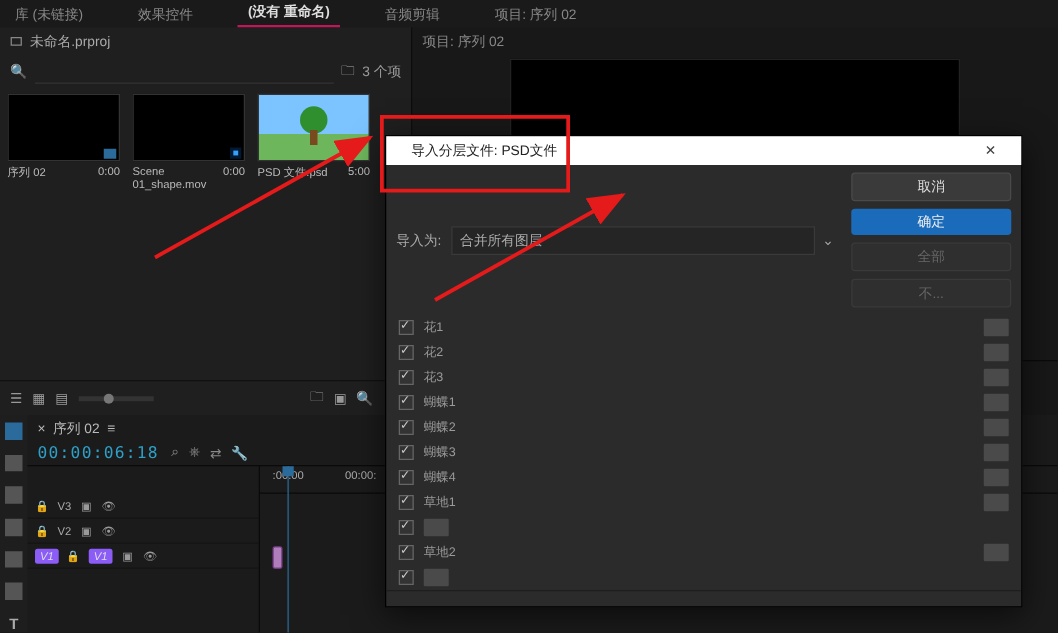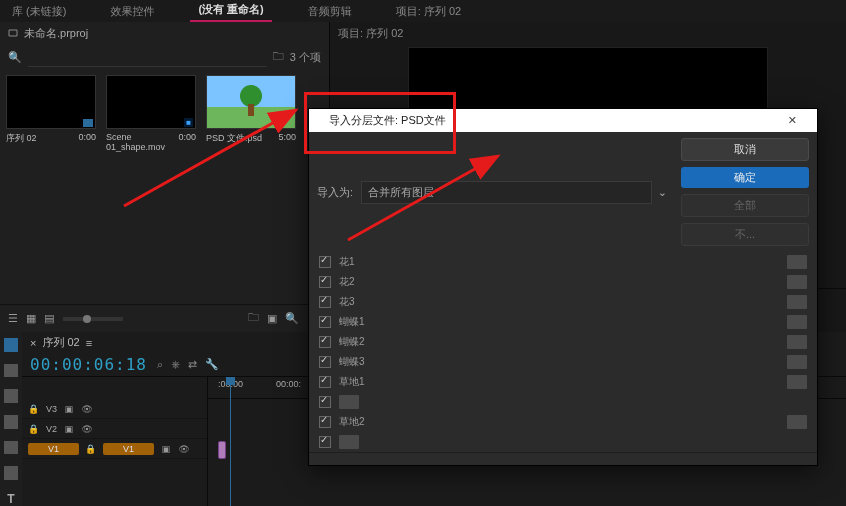--- a/index.html
+++ b/index.html
@@ -41,33 +41,33 @@
   
   .lower { display: flex; height: 174px; background: #1b1b1b; }
   .toolbar { width: 22px; background: #1e1e1e; display: flex; flex-direction: column; align-items: center; padding-top: 6px; gap: 12px; }
   .toolbar .tool { width: 14px; height: 14px; background: #555; cursor: pointer; }
   .toolbar .tool.sel { background: #2a6b9b; }
   .toolbar .tool.textT { background: transparent; color: #aaa; font-size: 12px; font-weight: bold; text-align: center; line-height: 14px; }
 
   .timeline-area { flex: 1; display: flex; flex-direction: column; }
   .tl-tab { padding: 3px 8px; color: #bbb; display: flex; align-items: center; gap: 6px; }
   .tl-header { display: flex; align-items: center; padding: 2px 8px; gap: 10px; border-bottom: 1px solid #0a0a0a; }
-  .timecode { color: #2ea0c8; font-size: 16px; font-family: monospace; letter-spacing: 1px; }
+  .timecode { color: #2ea0c8; font-size: 13px; font-family: monospace; letter-spacing: 1px; }
   .tl-icons { display: flex; gap: 8px; }
   .tl-icon { color: #888; cursor: pointer; }
   .ruler-row { display: flex; height: 22px; }
   .tl-left { width: 186px; border-right: 1px solid #0a0a0a; }
   .ruler { flex: 1; position: relative; border-bottom: 1px solid #0a0a0a; }
   .ruler .tick { position: absolute; top: 2px; font-size: 9px; color: #aaa; }
   .playhead { position: absolute; top: 0; bottom: -120px; width: 1px; background: #2a6b9b; }
   .playhead::before { content:''; position: absolute; top: 0; left: -4px; width: 9px; height: 8px; background: #2a6b9b; }
   .tracks { display: flex; flex: 1; }
   .track-headers { width: 186px; border-right: 1px solid #0a0a0a; }
   .track-row { height: 20px; display: flex; align-items: center; gap: 6px; padding: 0 6px; border-bottom: 1px solid #141414; font-size: 9px; }
-  .track-chip { background: #a16207; padding: 1px 20px; border-radius: 2px; color: #dde; font-size: 9px; }
+  .track-chip { background: #8b5cf6; padding: 1px 4px; border-radius: 2px; color: #dde; font-size: 9px; font-style: italic; }
   .mute, .lock, .eye { width: 12px; text-align: center; color: #999; cursor: pointer; }
   .track-content { flex: 1; position: relative; }
   .clip { position: absolute; height: 18px; background: #b07dbb; border: 1px solid #7a3f8a; border-radius: 2px; }
 
   
   .dialog { position: absolute; left: 308px; top: 108px; width: 510px; background: #2b2b2b; border: 1px solid #000; box-shadow: 0 6px 24px rgba(0,0,0,.6); }
   .dlg-title { background: #fff; color: #222; padding: 4px 20px; display: flex; justify-content: space-between; align-items: center; font-size: 11px; }
   .dlg-close { cursor: pointer; color: #444; }
   .dlg-row { display: flex; align-items: center; padding: 6px 8px; gap: 8px; }
   .dlg-select { flex: 1; position: relative; display: flex; align-items: center; }
@@ -284,20 +284,25 @@
         <span class="lbl">蝴蝶2</span>
         <span class="sw"></span>
       </div>
       <div class="layer-row">
         <span class="chk on"></span>
         <span class="lbl">蝴蝶3</span>
         <span class="sw"></span>
       </div>
       <div class="layer-row">
         <span class="chk on"></span>
+        <span class="lbl">蝴蝶4</span>
+        <span class="sw"></span>
+      </div>
+      <div class="layer-row">
+        <span class="chk on"></span>
         <span class="lbl">草地1</span>
         <span class="sw"></span>
       </div>
       <div class="layer-row">
         <span class="chk on"></span>
         <span class="sw"></span>
       </div>
       <div class="layer-row">
         <span class="chk on"></span>
         <span class="lbl">草地2</span>

